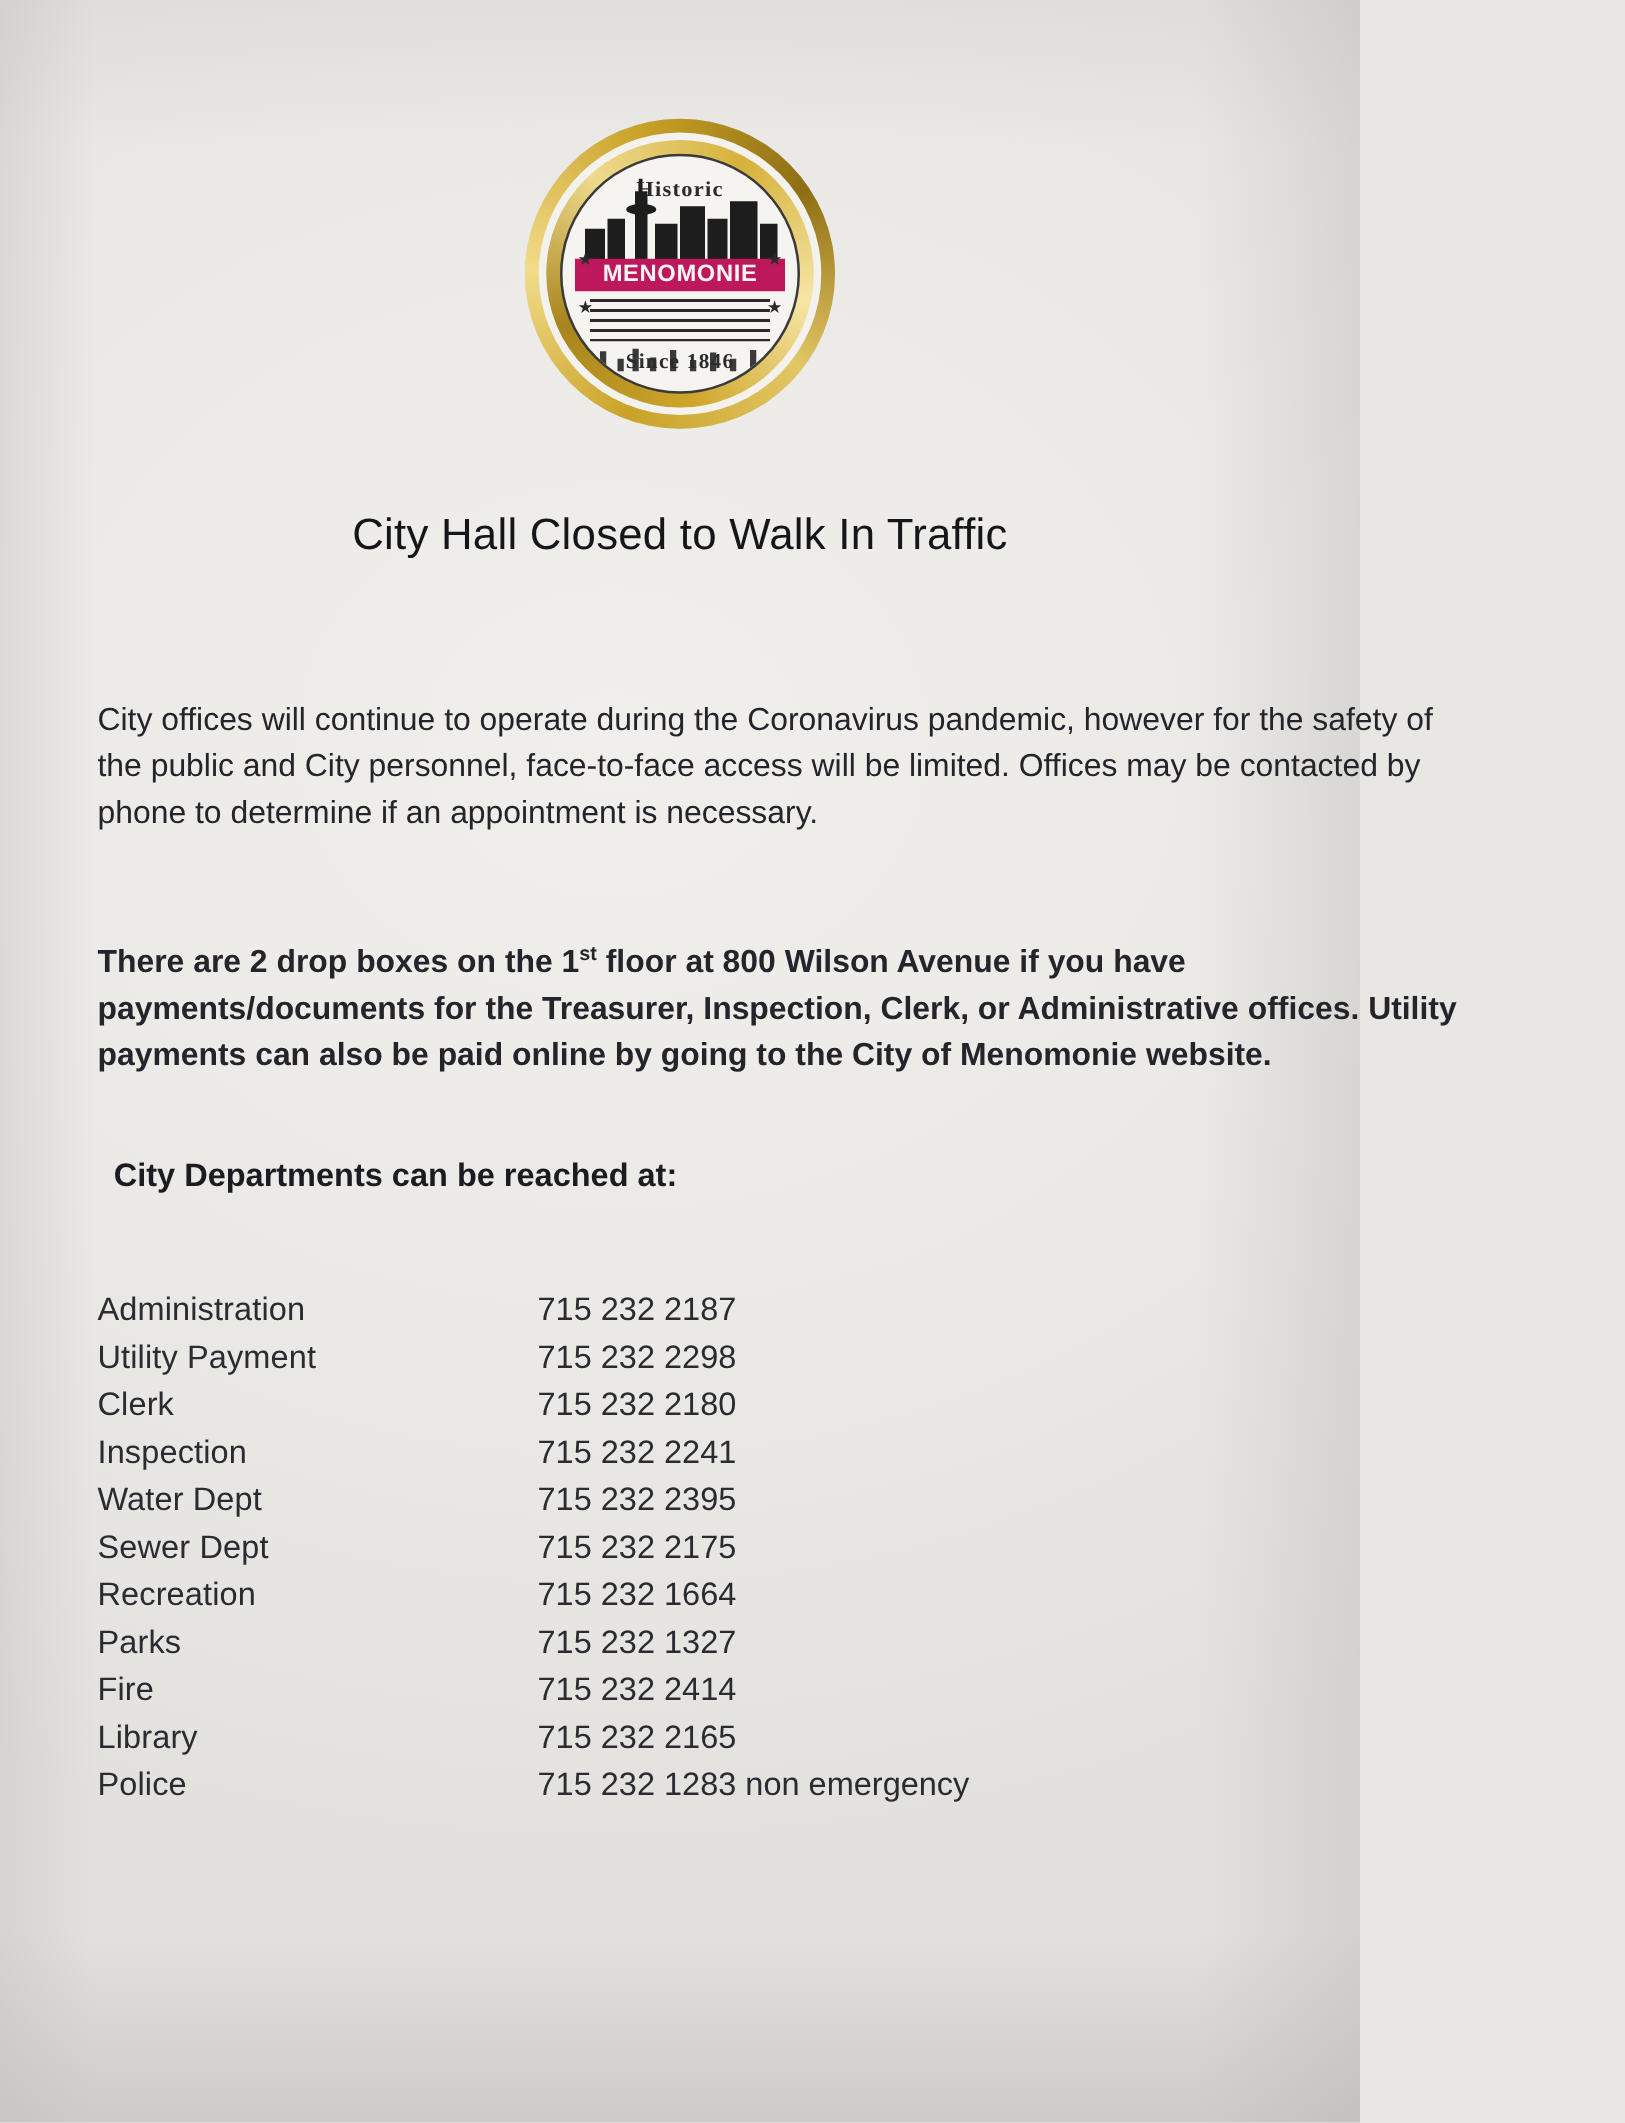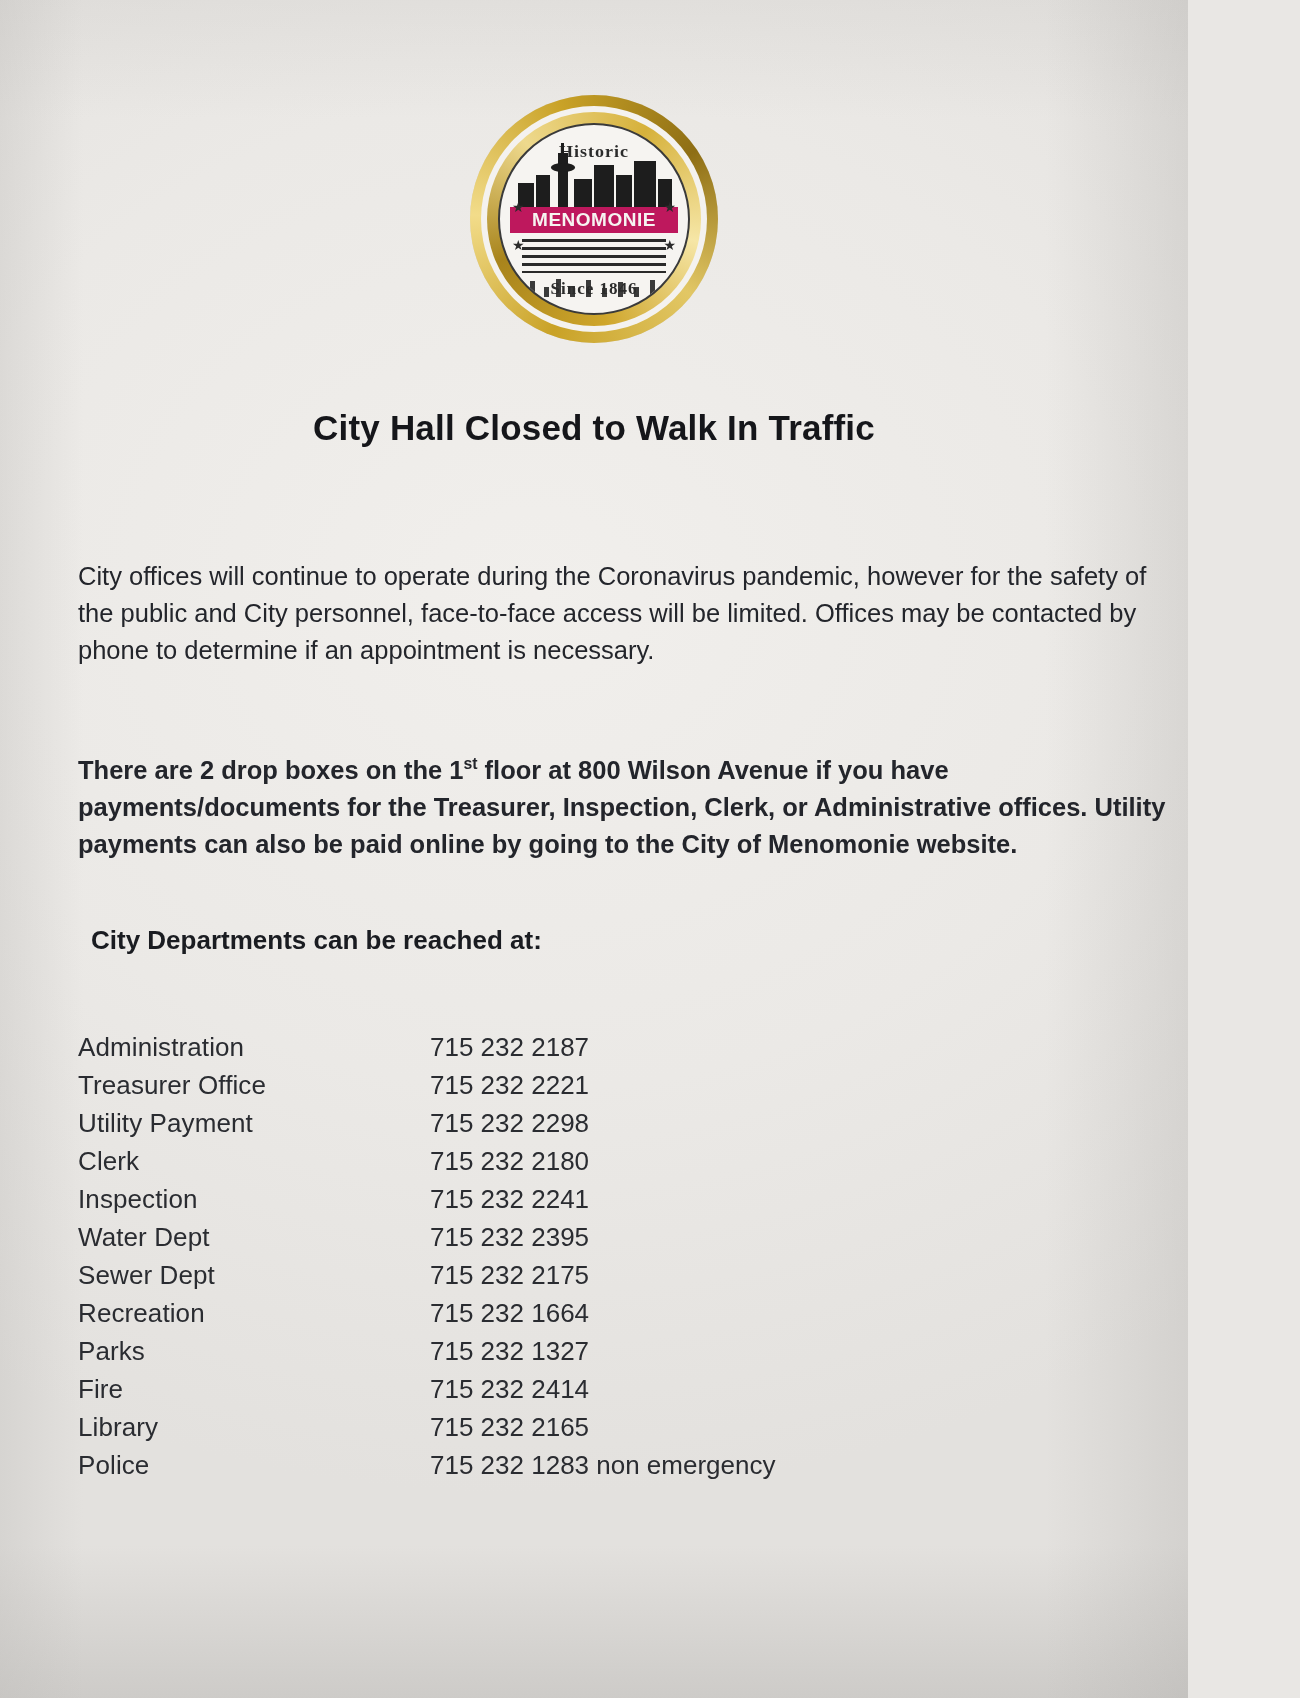--- a/index.html
+++ b/index.html
@@ -10,21 +10,21 @@
     width: 1300px;
     height: 1698px;
     background: #e9e7e4;
     font-family: "Liberation Sans", sans-serif;
     overflow: hidden;
   }
 
   
   #paper {
     position: relative;
-    width: 1188px;
+    width: 1088px;
     height: 1698px;
     background:
       radial-gradient(ellipse 1100px 900px at 45% 35%, #f1efec 0%, #ebe9e6 55%, #e3e1de 100%),
       linear-gradient(180deg, #eceae7 0%, #e8e6e3 60%, #dedcd9 100%);
     box-sizing: border-box;
   }
   #paper:before {
     
     content: "";
     position: absolute;
@@ -186,21 +186,21 @@
   }
 
   
   .title {
     position: absolute;
     top: 408px;
     left: 0;
     width: 100%;
     text-align: center;
     font-size: 35px;
-    font-weight: bold;
+    font-weight: normal;
     color: #15161a;
     letter-spacing: 0.2px;
     font-family: "Liberation Sans", sans-serif;
   }
 
   .para {
     position: absolute;
     left: 78px;
     width: 1090px;
     font-size: 25.5px;
@@ -308,24 +308,20 @@
 
   <div class="dept-heading">City Departments can be reached at:</div>
 
   <table id="dept-table">
     <tbody>
         <tr>
           <td class="name">Administration</td>
           <td class="phone">715 232 2187</td>
         </tr>
         <tr>
-          <td class="name">Treasurer Office</td>
-          <td class="phone">715 232 2221</td>
-        </tr>
-        <tr>
           <td class="name">Utility Payment</td>
           <td class="phone">715 232 2298</td>
         </tr>
         <tr>
           <td class="name">Clerk</td>
           <td class="phone">715 232 2180</td>
         </tr>
         <tr>
           <td class="name">Inspection</td>
           <td class="phone">715 232 2241</td>

